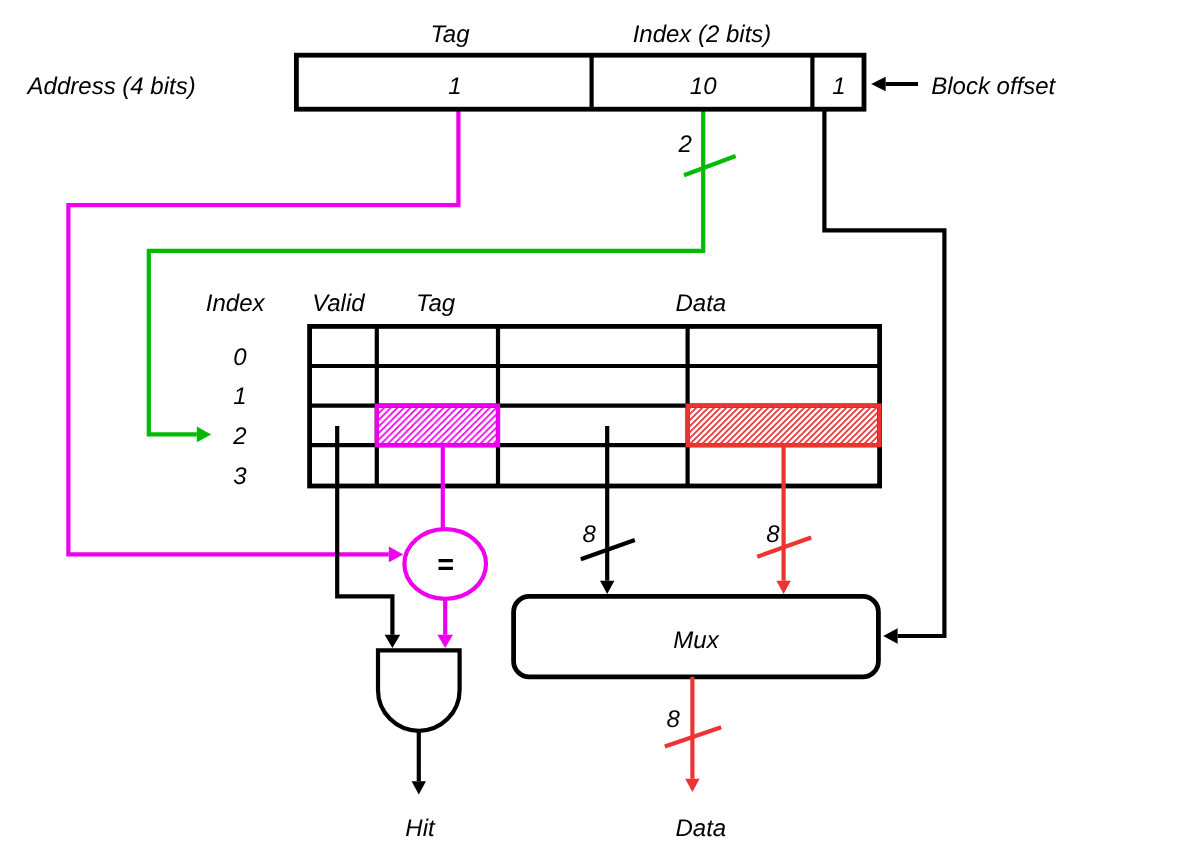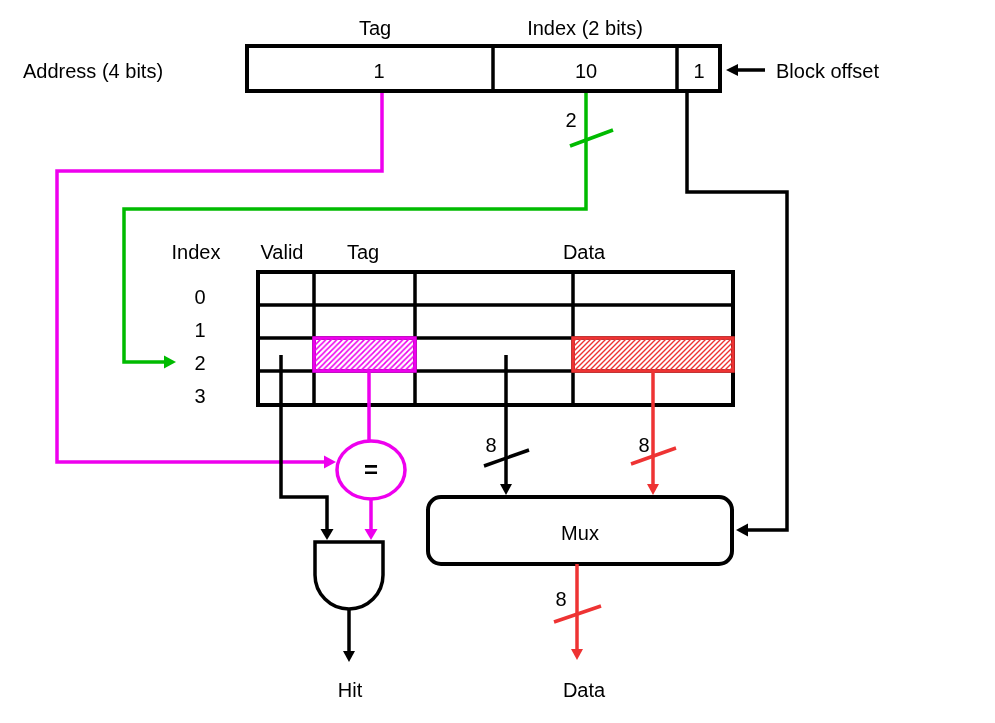--- a/index.html
+++ b/index.html
@@ -1,16 +1,16 @@
 <!DOCTYPE html>
 <html><head>
 <meta charset="utf-8">
 <style>
   html,body { margin:0; padding:0; background:#ffffff; }
-  .stage { width:995px; height:723px; position:relative; background:#ffffff; overflow:hidden; }
+  .stage { width:995px; height:723px; position:relative; background:#ffffff; overflow:hidden;font-style:italic; }
   svg { display:block; }
   text { font-family:"Liberation Sans","DejaVu Sans",sans-serif; font-size:20px; fill:#000000; }
   .mid { text-anchor:middle; }
   .eq  { font-size:24px; font-weight:bold; text-anchor:middle; }
 </style>
 </head>
 <body>
 
 <div class="stage">
 <svg width="995" height="723" viewBox="0 0 995 723">

